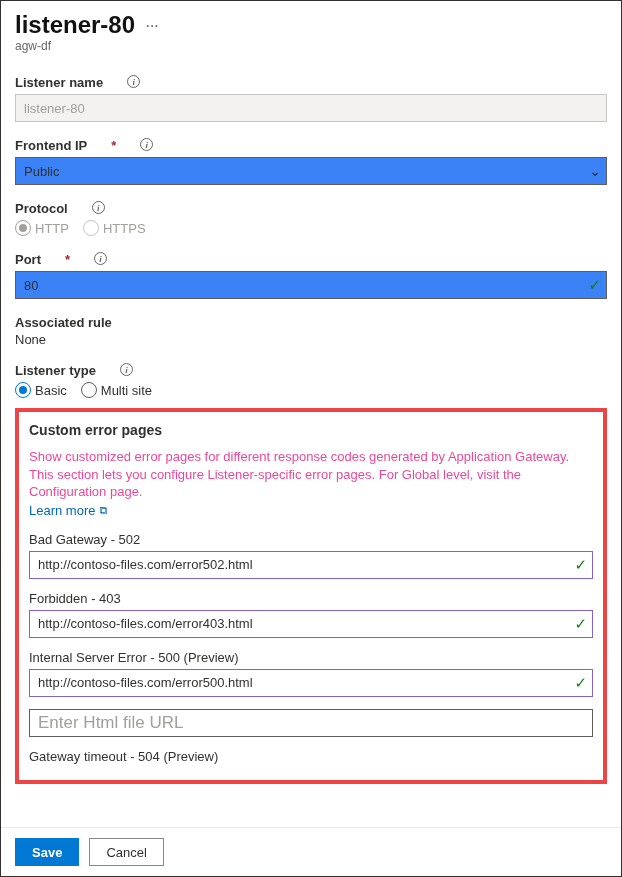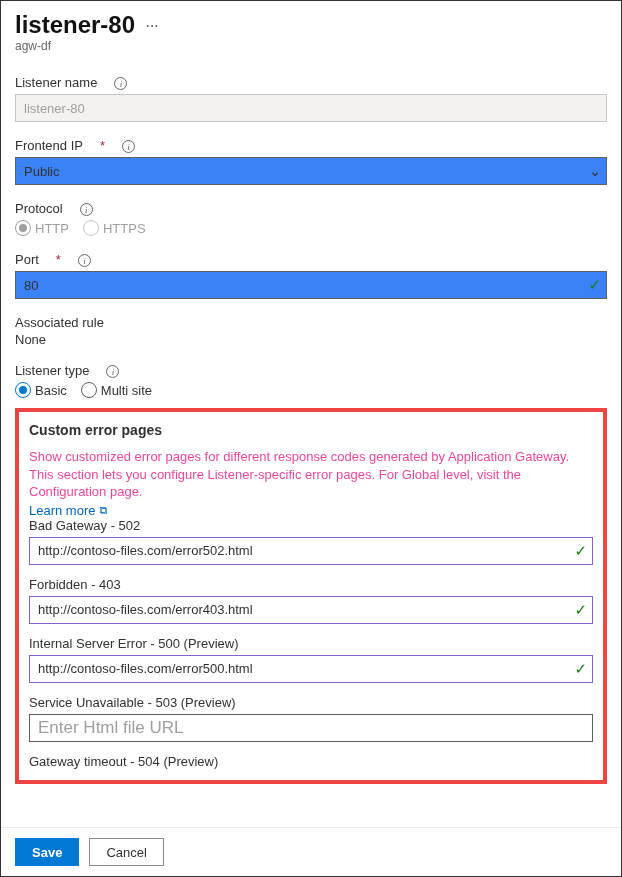--- a/index.html
+++ b/index.html
@@ -12,21 +12,21 @@
     height: 877px;
     border: 1px solid #323130;
     position: relative;
     overflow: hidden;
   }
   .content { padding: 8px 14px 0 14px; }
   .title-row { display: flex; align-items: center; gap: 10px; margin-top: 2px; }
   .title { font-size: 24px; font-weight: 600; color: #111; }
   .more-icon { font-size: 16px; color: #555; cursor: pointer; letter-spacing: -1px; position: relative; top: 1px; }
   .subtitle { font-size: 12px; color: #666; margin-top: 0; margin-bottom: 22px; }
-  .label-row { display: flex; align-items: flex-end; gap: 17px; margin-bottom: 4px; font-size: 13px; color: #323130; }
+  .label-row { display: flex; align-items: flex-start; gap: 24px; margin-bottom: 4px; font-size: 13px; color: #323130; font-weight: bold; }
   .req { color: #a4262c; }
   .info-icon {
     display: inline-flex; align-items: center; justify-content: center;
     width: 13px; height: 13px; border: 1px solid #666; border-radius: 50%;
     font-size: 9px; color: #666; font-style: italic; font-family: Georgia, serif;
     cursor: default;
   }
   .text-input, .select-input {
     width: 100%; height: 28px; border: 1px solid #605e5c; padding: 0 8px;
     font-size: 13px; font-family: inherit; background: #3b82f6; color: #323130;
@@ -63,21 +63,21 @@
   .radio.disabled.selected .circle { border-color: #a19f9d; }
 
   .value-text { font-size: 13px; color: #323130; margin-top: 2px; }
 
   .highlight-box {
     border: 4px solid #ef4444; padding: 10px 10px 0 10px; margin-top: 10px;
     overflow: hidden;
   }
   .section-heading { font-size: 14px; font-weight: 600; margin-bottom: 10px; }
   .desc { font-size: 13px; color: #ec4899; line-height: 1.35; margin-bottom: 2px; }
-  .learn-more { color: #0067b8; text-decoration: none; font-size: 13px; display: inline-flex; gap: 4px; align-items: center; }
+  .learn-more { color: #0067b8; text-decoration: none; font-size: 13px; display: inline-flex; gap: 4px; align-items: center; margin-bottom: 14px; }
   .ext-icon { font-size: 11px; }
 
   .err-field { margin-bottom: 12px; }
   .err-label { font-size: 13px; margin-bottom: 4px; }
   .filled-input {
     width: 100%; height: 28px; border: 1px solid #8661c5; padding: 0 28px 0 8px;
     font-size: 13px; font-family: inherit; color: #323130; background: #fff;
   }
   .empty-input {
     width: 100%; height: 28px; border: 1px solid #605e5c; padding: 0 8px;
@@ -213,21 +213,20 @@
 
     <div class="err-field">
       <div class="err-label">Internal Server Error - 500 (Preview)</div>
       <div class="valid-wrap">
         <input class="filled-input" value="http://contoso-files.com/error500.html" style="">
         <span class="check">✓</span>
       </div>
     </div>
 
     <div class="err-field">
-      <div class="err-label">Service Unavailable - 503 (Preview)</div>
       <input class="empty-input" placeholder="Enter Html file URL" style="">
     </div>
 
     <div class="err-field" style="margin-bottom:0;">
       <div class="err-label">Gateway timeout - 504 (Preview)</div>
 
     </div>
   </div>
 </div>
 

